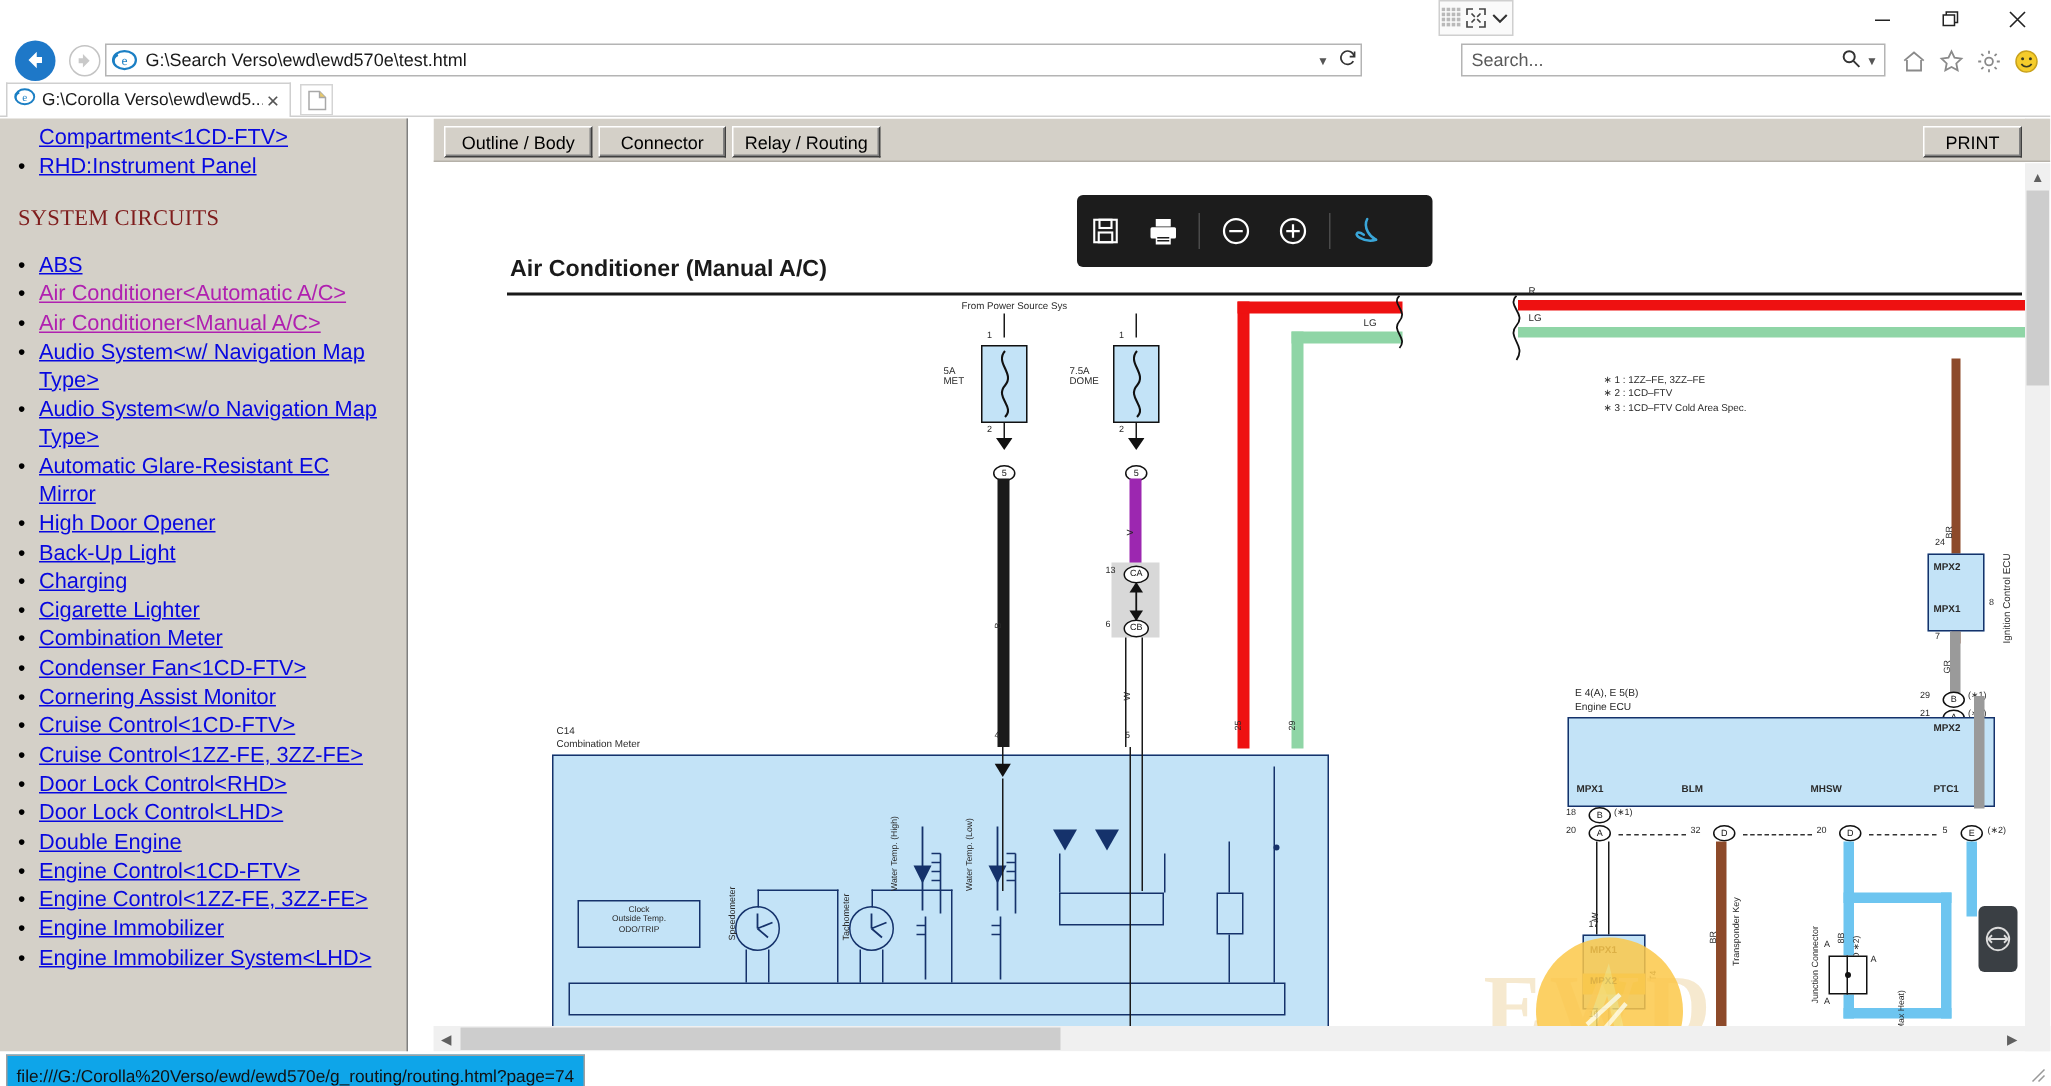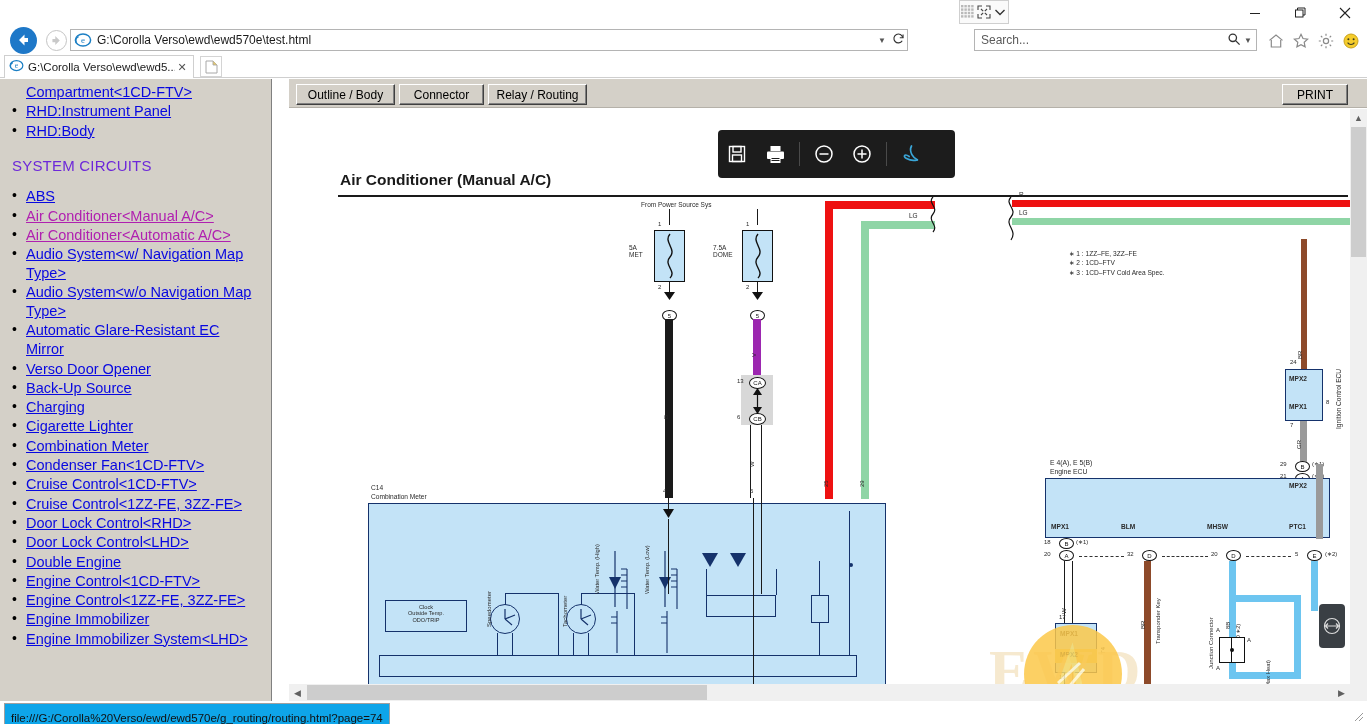--- a/index.html
+++ b/index.html
@@ -118,22 +118,22 @@
     content: "\2022"; position: absolute; left: -14px; top: 0;
     color: #000; font-size: 14px; line-height: 17.8px;
   }
   .sb-list li.nobullet::before { content: ""; }
   .sb-link {
     font-size: 14.5px; color: #0808e0; text-decoration: underline;
     cursor: pointer; font-family: "Liberation Sans", sans-serif;
   }
   .sb-link.visited { color: #b020b0; }
   .sb-head {
-    font-size: 15px; color: #6d28d9; margin: 17px 0 13px 0;
-    font-family: Liberation Sans, sans-serif; letter-spacing: 0.2px;
+    font-size: 15px; color: #7f1d1d; margin: 17px 0 13px 0;
+    font-family: Liberation Serif, serif; letter-spacing: 0.2px;
   }
   
   .sb-scroll {
     position: absolute; right: 1px; top: 79px; width: 16px; height: 622px;
     background: #f0f0f0; border-left: 1px solid #d8d8d8;
   }
   .sbs-up, .sbs-down {
     position: absolute; left: 0; width: 16px; height: 17px;
     background: #f0f0f0; display: flex; align-items: center; justify-content: center;
     font-size: 9px; color: #606060;
@@ -338,21 +338,21 @@
   </div>
 
   <div class="addr-wrap">
     <span class="ie-logo">
       <svg width="18" height="18" viewBox="0 0 18 18">
         <ellipse cx="9" cy="9" rx="7.6" ry="6" fill="none" stroke="#1b7fc4" stroke-width="1.5"></ellipse>
         <path d="M2.2 11.5C1 9.2 2 6.6 4.6 5.6" fill="none" stroke="#1b7fc4" stroke-width="1.5"></path>
         <text x="9" y="12.4" font-size="9" font-family="Liberation Serif, serif" fill="#1b7fc4" text-anchor="middle">e</text>
       </svg>
     </span>
-    <span class="addr-text">G:\Corolla Verso\ewd\ewd570e\test.html</span>
+    <span class="addr-text">G:\Search Verso\ewd\ewd570e\test.html</span>
     <span class="addr-caret">▼</span>
     <span class="addr-refresh">
       <svg width="13" height="13" viewBox="0 0 14 14" fill="none" stroke="#333" stroke-width="1.2">
         <path d="M11.6 6.2A4.8 4.8 0 1 0 11 9.4"></path>
           <path d="M11.9 2.6v3.6H8.4"></path>
       </svg>
     </span>
   </div>
 
   <div class="search-wrap">
@@ -413,36 +413,36 @@
       <path d="M8 1v4h4" fill="#e8c96a" stroke="#a8a8a8" stroke-width="0.9"></path>
     </svg>
   </div>
 </div>
 
 <div class="sidebar">
   <div class="sb-inner">
     <ul class="sb-list" id="sb-top">
         <li class="nobullet"><span class="sb-link">Compartment&lt;1CD-FTV&gt;</span></li>
         <li><span class="sb-link">RHD:Instrument Panel</span></li>
-        <li><span class="sb-link">RHD:Body</span></li>
       </ul>
     <div class="sb-head">SYSTEM CIRCUITS</div>
     <ul class="sb-list" id="sb-items">
         <li><span class="sb-link">ABS</span></li>
+        <li><span class="sb-link visited">Air Conditioner&lt;Automatic A/C&gt;</span></li>
         <li><span class="sb-link visited">Air Conditioner&lt;Manual A/C&gt;</span></li>
-        <li><span class="sb-link visited">Air Conditioner&lt;Automatic A/C&gt;</span></li>
         <li><span class="sb-link">Audio System&lt;w/ Navigation Map Type&gt;</span></li>
         <li><span class="sb-link">Audio System&lt;w/o Navigation Map Type&gt;</span></li>
         <li><span class="sb-link">Automatic Glare-Resistant EC Mirror</span></li>
-        <li><span class="sb-link">Verso Door Opener</span></li>
-        <li><span class="sb-link">Back-Up Source</span></li>
+        <li><span class="sb-link">High Door Opener</span></li>
+        <li><span class="sb-link">Back-Up Light</span></li>
         <li><span class="sb-link">Charging</span></li>
         <li><span class="sb-link">Cigarette Lighter</span></li>
         <li><span class="sb-link">Combination Meter</span></li>
         <li><span class="sb-link">Condenser Fan&lt;1CD-FTV&gt;</span></li>
+        <li><span class="sb-link">Cornering Assist Monitor</span></li>
         <li><span class="sb-link">Cruise Control&lt;1CD-FTV&gt;</span></li>
         <li><span class="sb-link">Cruise Control&lt;1ZZ-FE, 3ZZ-FE&gt;</span></li>
         <li><span class="sb-link">Door Lock Control&lt;RHD&gt;</span></li>
         <li><span class="sb-link">Door Lock Control&lt;LHD&gt;</span></li>
         <li><span class="sb-link">Double Engine</span></li>
         <li><span class="sb-link">Engine Control&lt;1CD-FTV&gt;</span></li>
         <li><span class="sb-link">Engine Control&lt;1ZZ-FE, 3ZZ-FE&gt;</span></li>
         <li><span class="sb-link">Engine Immobilizer</span></li>
         <li><span class="sb-link">Engine Immobilizer System&lt;LHD&gt;</span></li>
       </ul>

